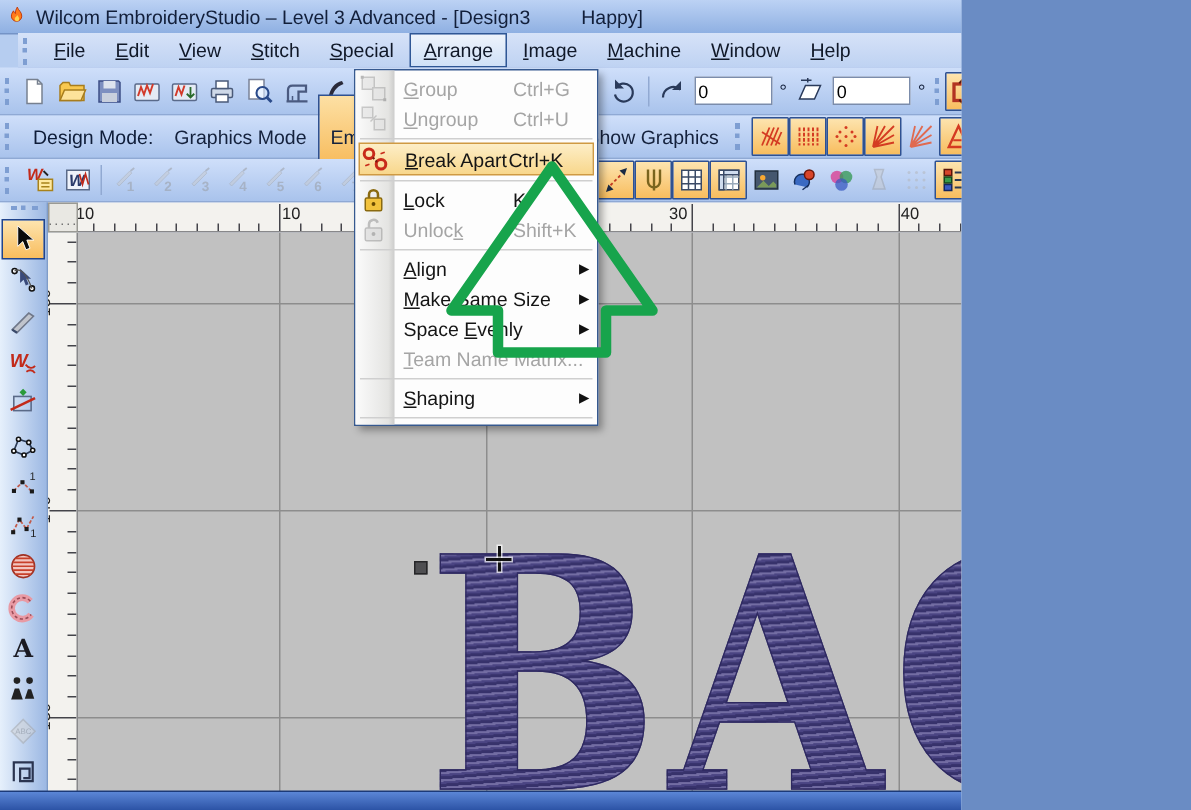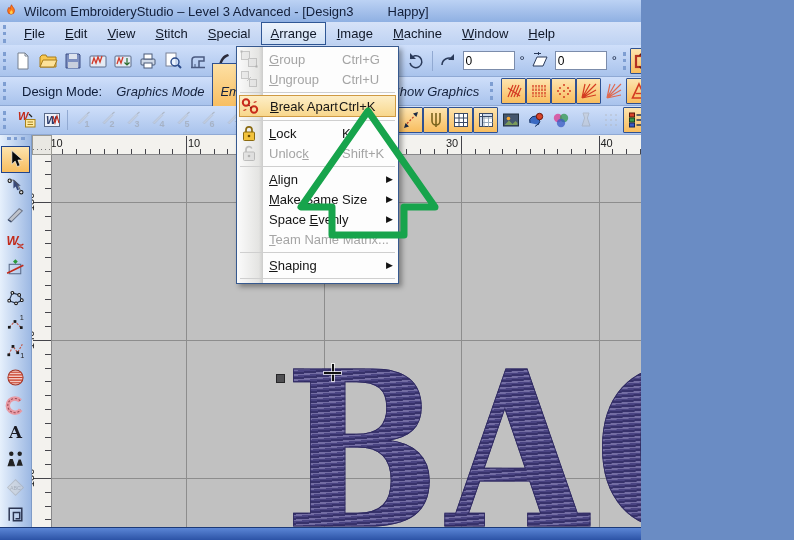--- a/index.html
+++ b/index.html
@@ -7,39 +7,39 @@
        font-family:"Liberation Sans","DejaVu Sans",sans-serif;font-size:13px;
        background:#b6cdf0;user-select:none;}
   
   #titlebar{position:absolute;left:0;top:0;right:0;height:22px;
     background:linear-gradient(#bcd2f4,#8fb0e2);border-bottom:1px solid #7493c6;
     display:flex;align-items:center;color:#121f3a;}
   #titlebar .appicon{width:15px;height:15px;margin:0 5px 0 4px;}
   #titlebar .ttxt{font-size:13px;}
   #titlebar .t2{margin-left:34px;}
   
-  #menubar{position:absolute;left:0;top:22px;right:0;height:23px;
+  #menubar{position:absolute;left:12px;top:22px;right:0;height:23px;
     background:linear-gradient(#d6e2f8,#bed2f2);border-bottom:1px solid #96aedb;
     display:flex;align-items:center;color:#101828;}
   .grip{width:4px;height:18px;border-left:3px dotted #7e9ed2;margin:0 4px 0 3px;}
   .mbi{padding:3px 8px;margin:0 1px;border:1px solid transparent;}
   .mbi.active{background:linear-gradient(#eef4fc,#cfe0f6);border:1px solid #2f5795;}
   
   .trow{position:absolute;left:0;right:0;display:flex;align-items:center;
     background:linear-gradient(#cfdffa,#a9c3ec);border-bottom:1px solid #8fa9d4;}
   #row1{top:45px;height:31px;}
   #row2{top:77px;height:28px;}
   #row3{top:106px;height:28px;}
   .tbtn{width:23px;height:24px;display:flex;align-items:center;justify-content:center;
     border:1px solid transparent;border-radius:1px;flex:0 0 auto;}
   .tbtn svg{width:20px;height:20px;}
   .tbtn.toggled{background:linear-gradient(#fde4af,#f8bd5e);border:1px solid #2f5191;}
   .tbtn.dis svg{filter:grayscale(1) opacity(.45);}
   .vsep{width:1px;height:20px;background:#91a9d2;margin:0 3px;flex:0 0 auto;}
-  .flatbtn{padding:20px 7px;color:#14213c;white-space:nowrap;border:1px solid transparent;font-style:italic;}
+  .flatbtn{padding:20px 7px;color:#14213c;white-space:nowrap;border:1px solid transparent;}
   .flatbtn.toggled{background:linear-gradient(#fde0a4,#f6b44e);border:1px solid #2f5191;}
   .tinput{width:46px;height:17px;border:1px solid #7b8cab;background:#fff;
     font:12px "Liberation Sans",sans-serif;padding:0 2px;margin:0 2px;}
   #zoomcombo{display:flex;align-items:center;background:#fff;border:1px solid #7b8cab;
     height:19px;margin-left:2px;}
   #zoomcombo input{width:36px;border:none;font:12px "Liberation Sans",sans-serif;padding:0 3px;outline:none;}
   #zoomcombo .dd{width:15px;height:17px;background:linear-gradient(#e8f1fd,#b9d0f0);
     border-left:1px solid #9ab0d6;display:flex;align-items:center;justify-content:center;
     font-size:8px;color:#27406e;}
   .lbl{color:#14213c;margin:0 3px;white-space:nowrap;}

